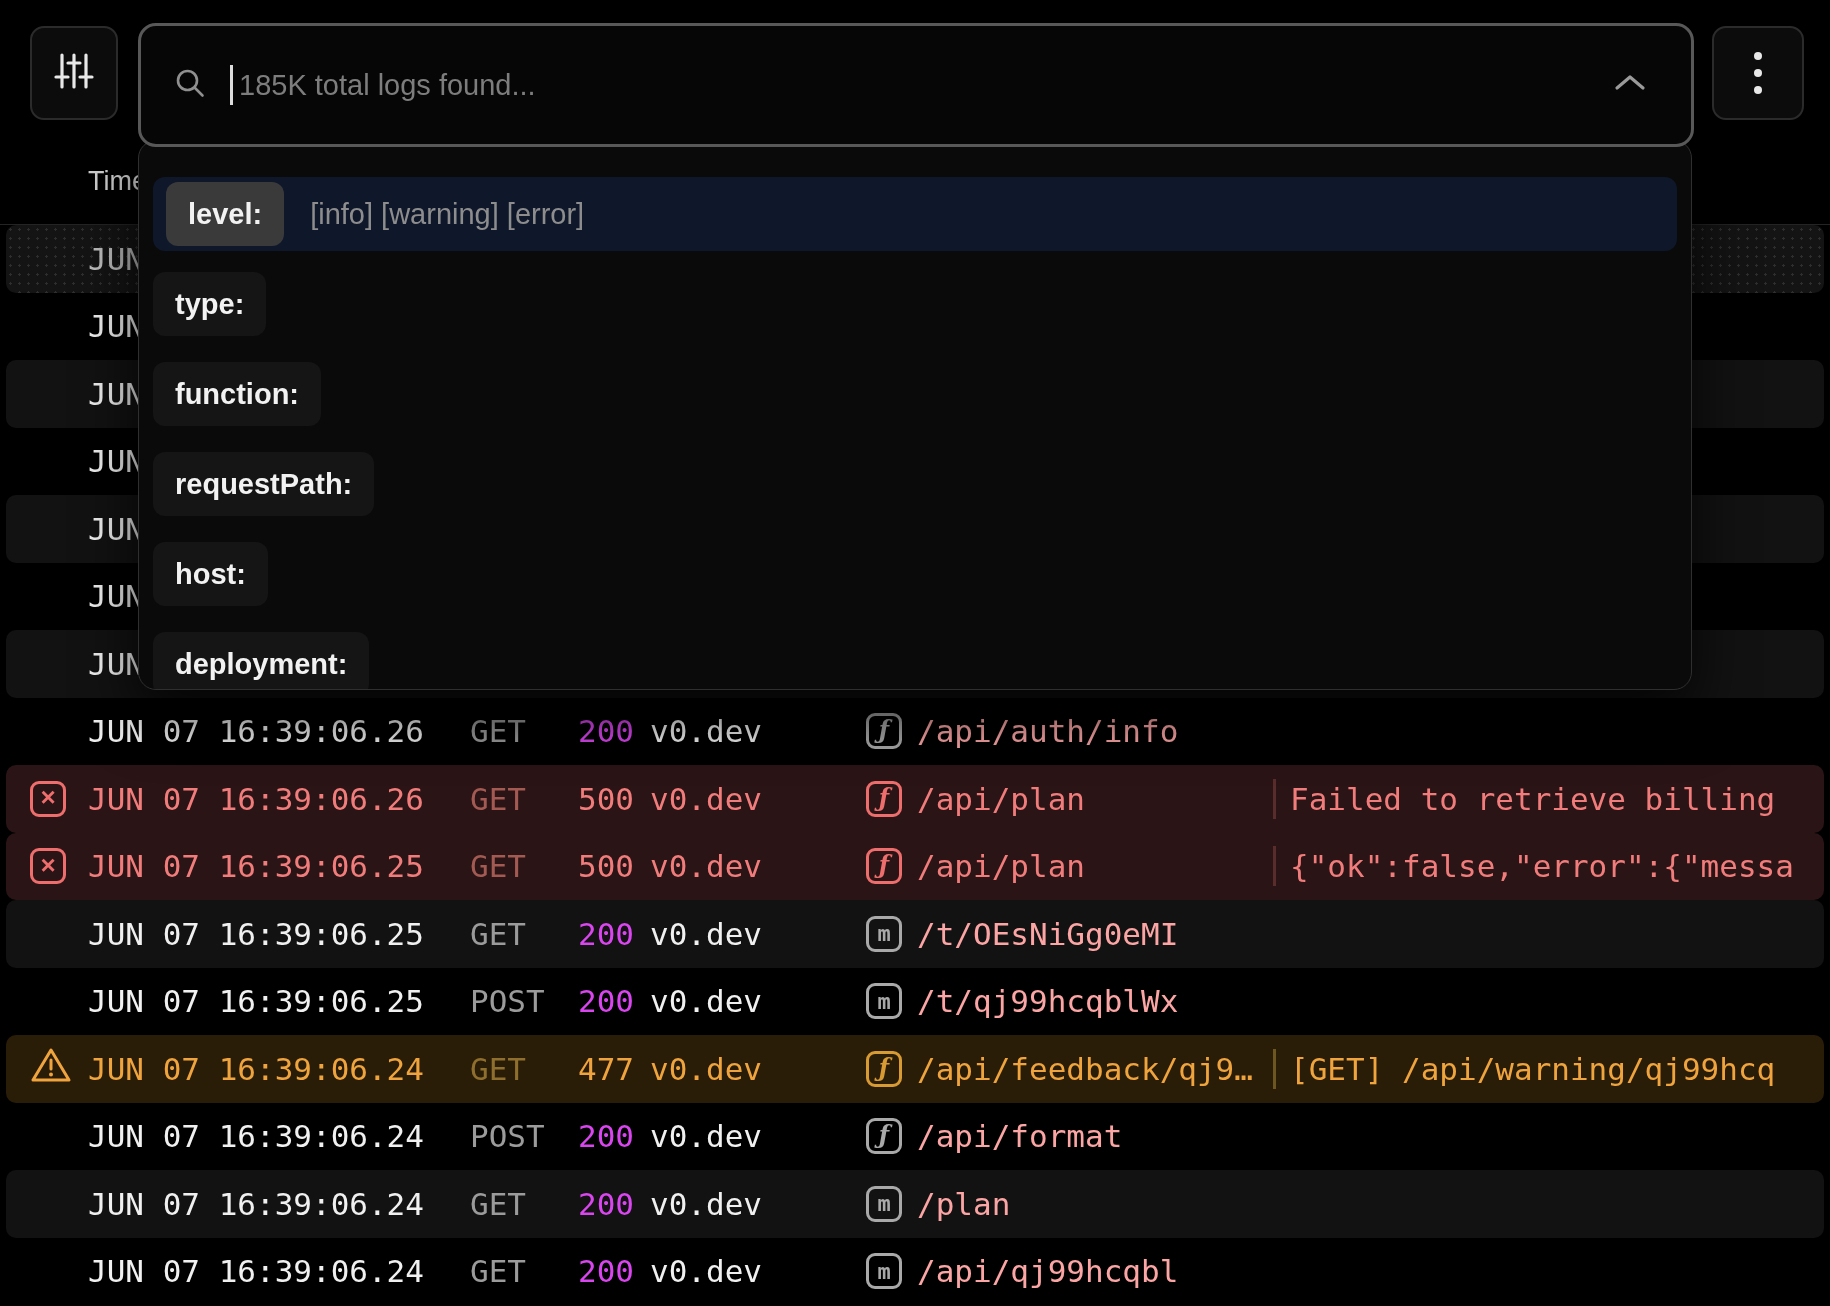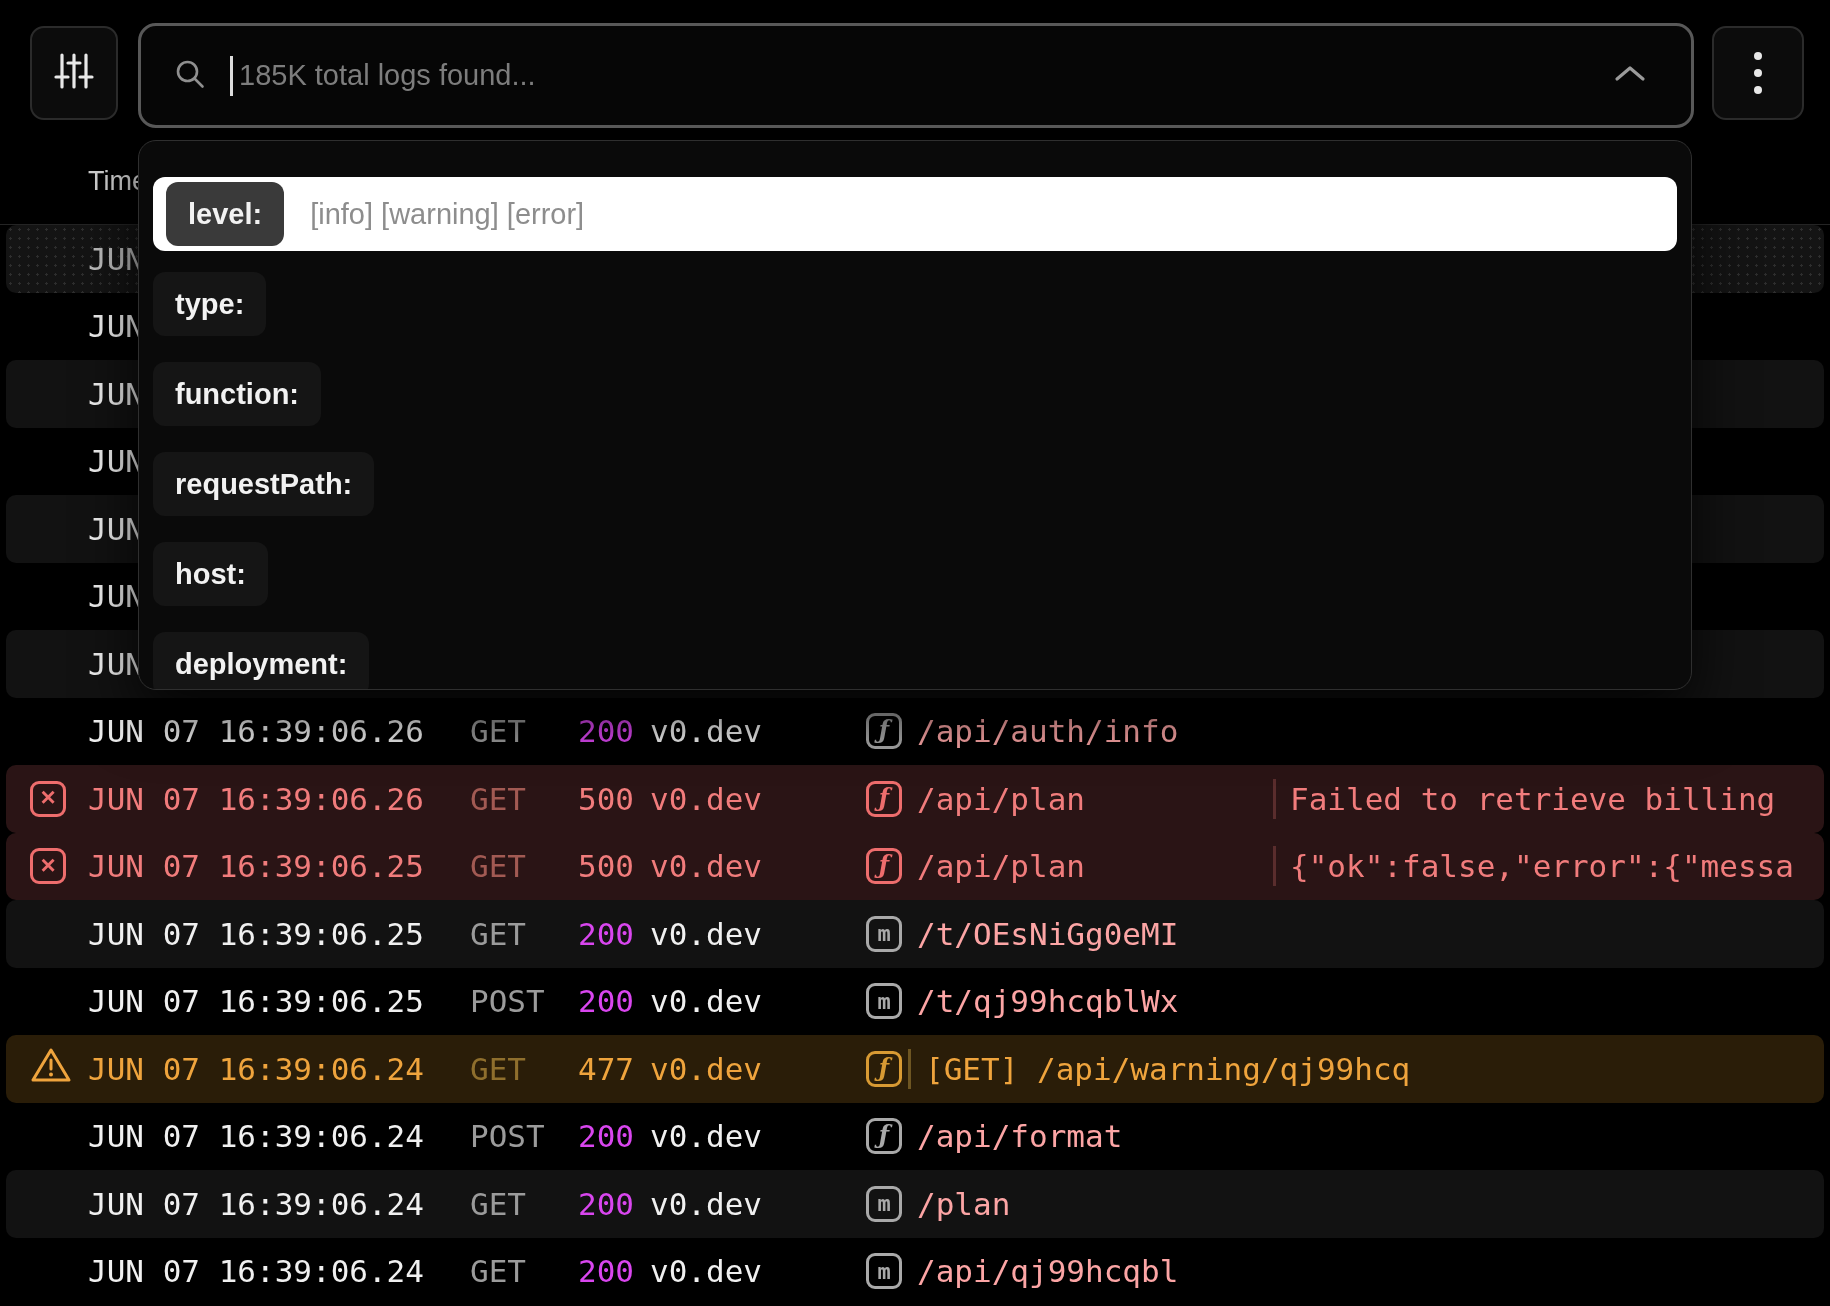--- a/index.html
+++ b/index.html
@@ -18,21 +18,21 @@
     background:#0c0c0c; border:2px solid #2b2b2b; border-radius:14px;
     display:flex; align-items:center; justify-content:center;
     box-sizing:border-box; cursor:pointer;
   }
   #filter-btn { left:30px;  width:88px; }
   #menu-btn   { left:1712px; width:92px; }
   .kebab { display:flex; flex-direction:column; gap:9px; }
   .kebab i { width:8px; height:8px; border-radius:50%; background:#e8e8e8; }
 
   .searchbox {
-    position:absolute; left:138px; top:23px; width:1556px; height:105px;
+    position:absolute; left:138px; top:23px; width:1556px; height:124px;
     background:#060606; border:3px solid #585858; border-radius:18px;
     box-sizing:border-box; display:flex; align-items:center;
   }
   .searchbox .mag { margin-left:33px; flex-shrink:0; }
   .caret { width:3px; height:40px; background:#dcdcdc; margin-left:24px; flex-shrink:0; }
   .searchbox input {
     flex:1; margin-left:4px; background:transparent; border:none; outline:none;
     font:400 29px "Liberation Sans", sans-serif; color:#e5e5e5;
   }
   .searchbox input::placeholder { color:#7d7d7d; }
@@ -102,21 +102,21 @@
   .popover {
     position:absolute; left:138px; top:140px; width:1554px; height:550px;
     background:#0a0a0a; border:1px solid #2f2f2f; border-radius:18px;
     box-sizing:border-box; padding:36px 14px 0 14px; overflow:hidden;
     z-index:10; box-shadow:0 24px 60px rgba(0,0,0,.8);
   }
   .sitem {
     height:74px; margin-bottom:16px; border-radius:12px;
     display:flex; align-items:center; cursor:pointer;
   }
-  .sitem.selected { background:#ffffff; padding-left:13px; }
+  .sitem.selected { background:#0f172a; padding-left:13px; }
   .spill {
     display:inline-flex; align-items:center;
     padding:0 22px; height:64px; border-radius:12px;
     background:#151515; color:#f2f2f2;
     font:600 29px "Liberation Sans", sans-serif;
   }
   .sitem.selected .spill { background:#3a3a3a; }
   .shint { margin-left:26px; color:#8d8d8d; font:400 29px "Liberation Sans", sans-serif; }
 </style>
 </head>
@@ -241,20 +241,21 @@
       </span>
       <span class="cell-time">JUN 07 16:39:06.24</span>
       <span class="cell-method">GET</span>
       <span class="cell-status">477</span>
       <span class="cell-host">v0.dev</span>
       <span class="cell-source">
         <span class="badge">
           <span class="glyph-f">ƒ</span>
         </span>
       </span>
+      <span class="cell-path fixedw">/api/feedback/qj9…</span>
       <span class="msg-divider"></span>
       <span class="cell-message">[GET] /api/warning/qj99hcq</span>
     </div>
     <div class="row info">
       <span class="cell-level"></span>
       <span class="cell-time">JUN 07 16:39:06.24</span>
       <span class="cell-method">POST</span>
       <span class="cell-status">200</span>
       <span class="cell-host">v0.dev</span>
       <span class="cell-source">

